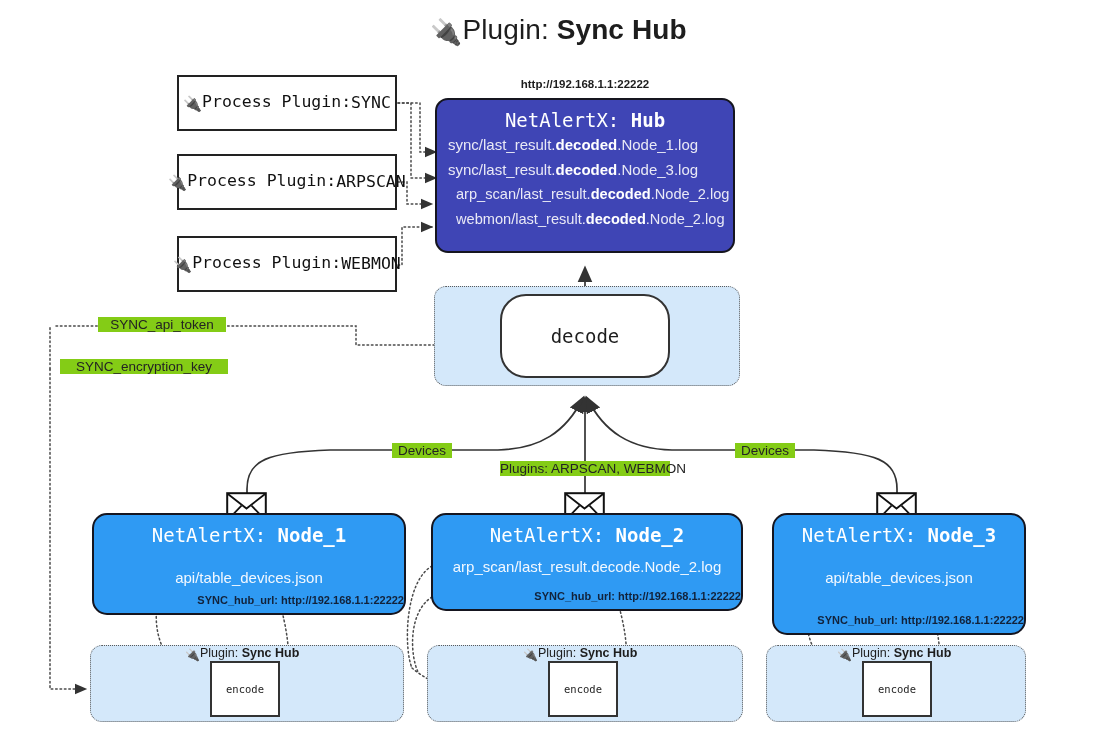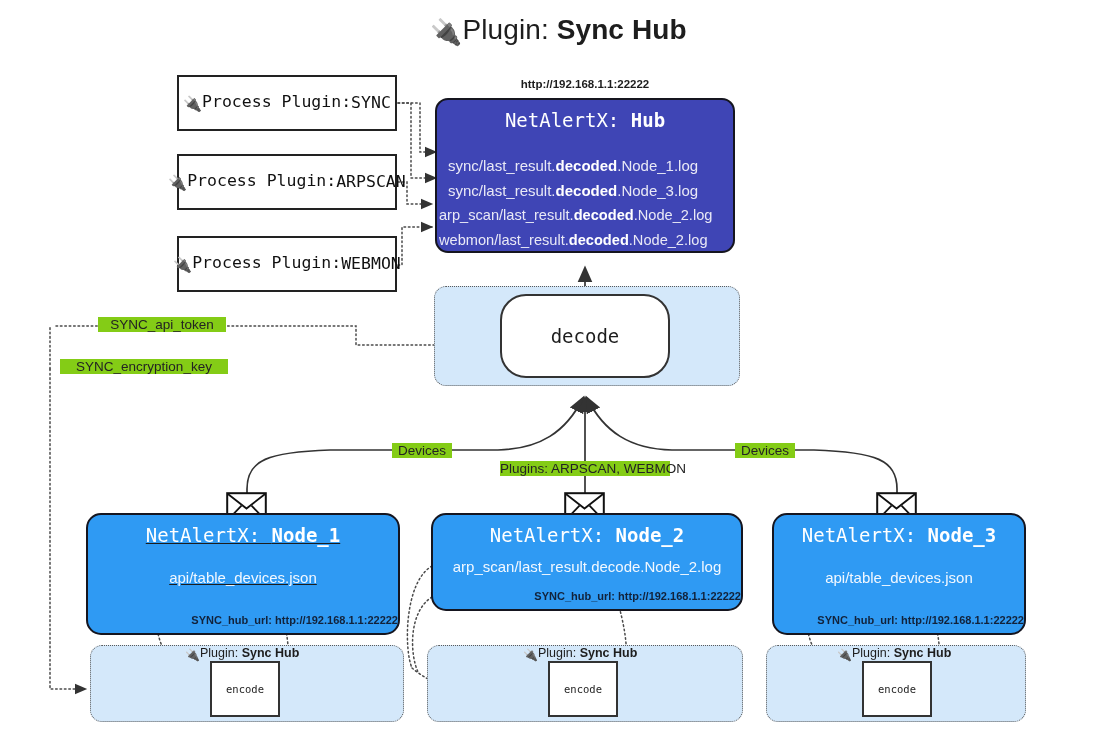--- a/index.html
+++ b/index.html
@@ -96,33 +96,33 @@
     border: 2.5px solid #15151f;
     border-radius: 13px;
     padding-top: 9px;
     overflow: hidden;
   }
   #hub .hub-title {
     text-align: center;
     font-family: "DejaVu Sans Mono", "Liberation Mono", monospace;
     font-size: 19px;
     color: #ffffff;
-    margin-bottom: 22px;
+    margin-bottom: 1px;
     white-space: nowrap;
   }
   #hub .hub-title b { font-weight: bold; }
   .hub-line {
     font-size: 15px;
     color: #e9e9f6;
     line-height: 1.68;
     white-space: nowrap;
     padding-left: 11px;
   }
   .hub-line b { font-weight: bold; color: #ffffff; }
-  .hub-line.wide { padding-left: 2px; font-size: 14.6px; }
+  .hub-line.wide { padding-left: 19px; font-size: 14.6px; }
 
   
   .blue-pane {
     background: #d4e8fa;
     border: 1.6px dotted #5a5a5a;
     border-radius: 12px;
   }
 
   
   .white-box {
@@ -309,21 +309,21 @@
       </svg>
   </div>
   <div class="abs" style="left:876px; top:492px;">
     <svg class="envelope" viewBox="0 0 41 30">
         <rect x="1.2" y="1.2" width="38.6" height="27.6" fill="#ffffff" stroke="#111111" stroke-width="2"></rect>
         <path d="M1.6,1.8 L20.5,16.5 L39.4,1.8" fill="none" stroke="#111111" stroke-width="1.8"></path>
         <path d="M1.6,28.2 L15.5,13.6 M39.4,28.2 L25.5,13.6" fill="none" stroke="#111111" stroke-width="1.8"></path>
       </svg>
   </div>
 
-  <div class="abs node-card" style="left:86px; top:513px; width:314px; height:122px;text-decoration:underline;">
+  <div class="abs node-card" style="left:92px; top:513px; width:314px; height:102px;">
     <div class="node-title"><span>NetAlertX: </span><b>Node_1</b></div>
     <div class="node-line" style="margin-top:20px;">api/table_devices.json</div>
     <div class="node-foot">SYNC_hub_url: http://192.168.1.1:22222</div>
   </div>
 
   <div class="abs node-card" style="left:431px; top:513px; width:312px; height:98px;">
     <div class="node-title"><span>NetAlertX: </span><b>Node_2</b></div>
     <div class="node-line" style="margin-top:9px;">arp_scan/last_result.decode.Node_2.log</div>
     <div class="node-foot">SYNC_hub_url: http://192.168.1.1:22222</div>
   </div>

